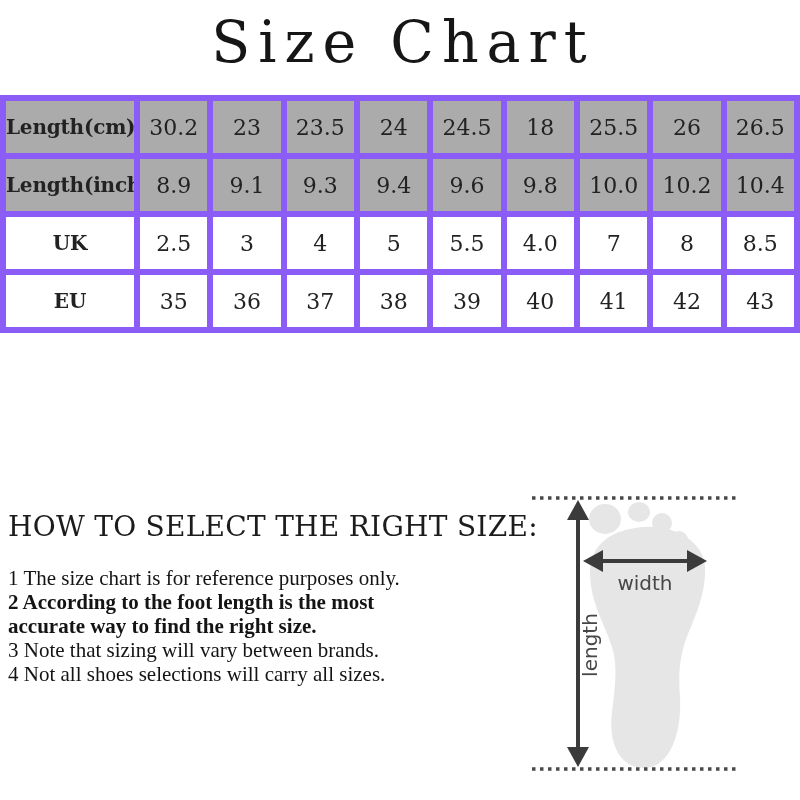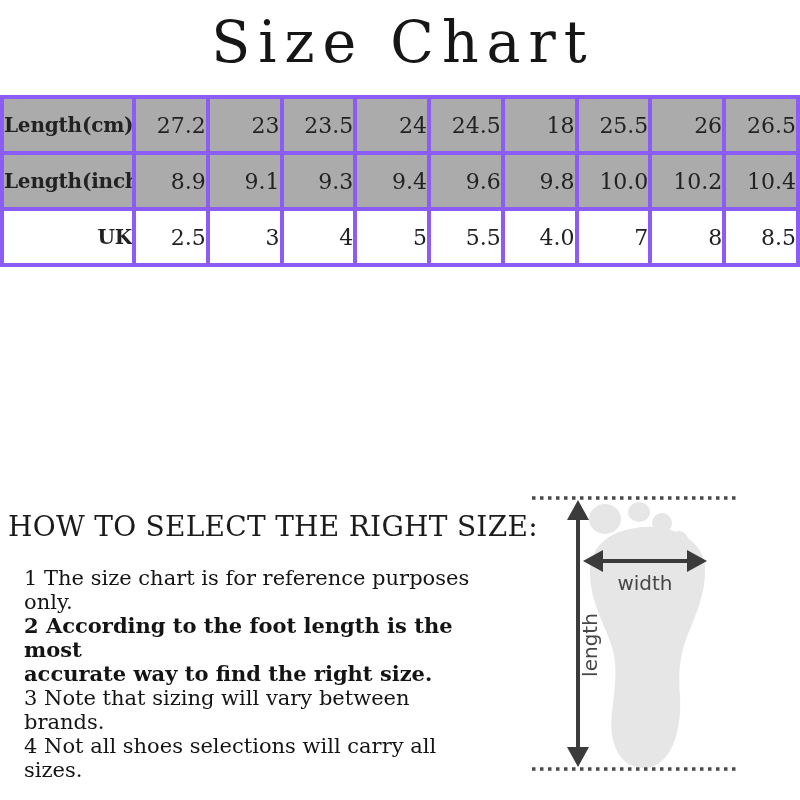--- a/index.html
+++ b/index.html
@@ -33,23 +33,23 @@
     position: absolute;
     top: 95px;
     left: 0;
     width: 800px;
     border-collapse: collapse;
     table-layout: fixed;
     border: 3px solid #1e1e1e;
   }
   table.size-table th,
   table.size-table td {
-    border: 4px solid #8b5cf6;
+    border: 6px solid #8b5cf6;
     height: 52px;
-    text-align: right;
+    text-align: center;
     vertical-align: middle;
     font-size: 22px;
     color: #222222;
     padding: 0;
     overflow: hidden;
   }
   table.size-table th {
     width: 128px;
     font-weight: bold;
     font-size: 20px;
@@ -66,23 +66,24 @@
   }
   .guide-heading {
     font-size: 28px;
     font-weight: 400;
     letter-spacing: 0.01em;
     margin: 0 0 23px 0;
     color: #1c1c1c;
     white-space: nowrap;
   }
   .guide-notes {
-    margin: 16px;
+    margin: 0;
     padding: 0;
     list-style: none;
+    font-family: Liberation Serif, serif;
   }
   .guide-note {
     font-size: 21px;
     line-height: 24px;
     color: #141414;
   }
   .guide-note .note-text { white-space: pre-line; }
   .guide-note.bold .note-text,
   .guide-note.bold { font-weight: bold; }
 
@@ -104,21 +105,21 @@
 <body>
 
 <div class="page">
 
   <h1 class="title">Size Chart</h1>
 
   <table class="size-table">
     <tbody id="size-table-body">
         <tr class="shaded">
           <th>Length(cm)</th>
-          <td>27.2</td>
+          <td>30.2</td>
           <td>23</td>
           <td>23.5</td>
           <td>24</td>
           <td>24.5</td>
           <td>18</td>
           <td>25.5</td>
           <td>26</td>
           <td>26.5</td>
         </tr>
         <tr class="shaded">
@@ -137,20 +138,32 @@
           <th>UK</th>
           <td>2.5</td>
           <td>3</td>
           <td>4</td>
           <td>5</td>
           <td>5.5</td>
           <td>4.0</td>
           <td>7</td>
           <td>8</td>
           <td>8.5</td>
+        </tr>
+        <tr>
+          <th>EU</th>
+          <td>35</td>
+          <td>36</td>
+          <td>37</td>
+          <td>38</td>
+          <td>39</td>
+          <td>40</td>
+          <td>41</td>
+          <td>42</td>
+          <td>43</td>
         </tr>
       </tbody>
   </table>
 
   <div class="guide">
     <h2 class="guide-heading">HOW TO SELECT THE RIGHT SIZE:</h2>
     <ul class="guide-notes" id="guide-notes">
         <li class="guide-note"><span class="note-num">1 </span><span class="note-text">The size chart is for reference purposes only.</span></li>
         <li class="guide-note bold"><span class="note-num">2 </span><span class="note-text">According to the foot length is the most
 accurate way to find the right size.</span></li>

